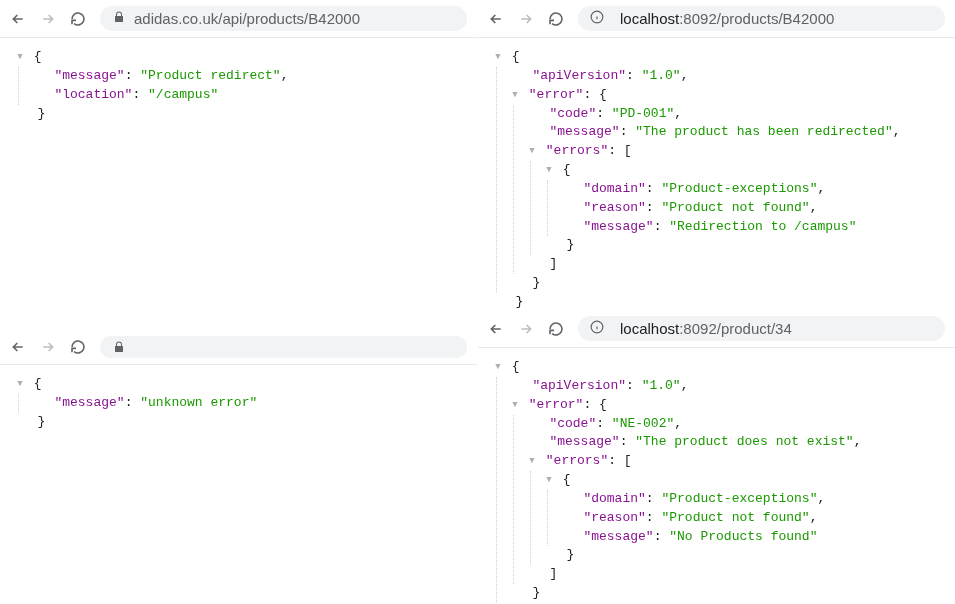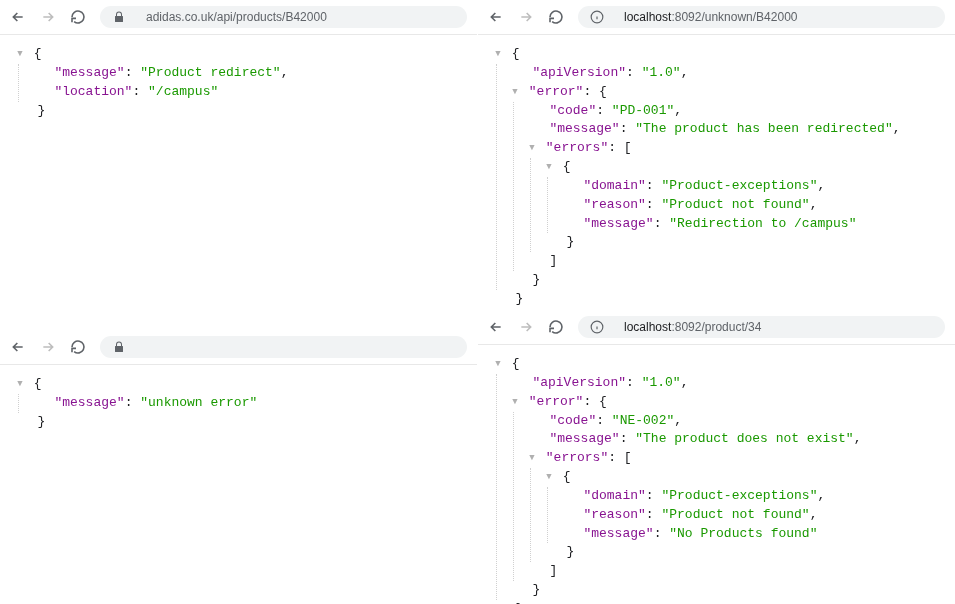--- a/index.html
+++ b/index.html
@@ -5,23 +5,23 @@
     * { margin: 0; padding: 0; box-sizing: border-box; }
     body { font-family: -apple-system, BlinkMacSystemFont, "Segoe UI", sans-serif; background: #fff; width: 955px; height: 604px; overflow: hidden; }
     .pane { position: absolute; background: #fff; }
     .pane-tl { left: 0; top: 0; width: 477px; height: 300px; }
     .pane-tr { left: 478px; top: 0; width: 477px; height: 310px; }
     .pane-bl { left: 0; top: 330px; width: 477px; height: 270px; }
     .pane-br { left: 478px; top: 310px; width: 477px; height: 290px; }
     .toolbar { display: flex; align-items: center; padding: 6px 10px; gap: 14px; border-bottom: 1px solid #e8e8e8; }
     .nav-icon { width: 16px; height: 16px; display: flex; align-items: center; justify-content: center; color: #5f6368; cursor: pointer; }
     .nav-icon.disabled { color: #bdbdbd; }
-    .addr-bar { flex: 1; display: flex; background: #f1f3f4; border-radius: 14px; padding: 4px 12px; gap: 20px; font-size: 12px; color: #5f6368; }
+    .addr-bar { flex: 1; display: flex; background: #f1f3f4; border-radius: 14px; padding: 4px 12px; gap: 8px; font-size: 15px; color: #5f6368; }
     .addr-icon { width: 14px; height: 14px; display: flex; align-items: center; justify-content: center; color: #5f6368; }
-    .addr-host-dark { color: #202124; }
+    .addr-host-dark { color: #202124; margin-left: 8px; }
     .addr-path { color: #5f6368; }
     .json-body { padding: 10px 14px; font-family: Consolas, Monaco, "Courier New", monospace; font-size: 13px; line-height: 1.45; color: #202124; white-space: pre; }
     .toggle { display: inline-block; color: #b0b0b0; font-size: 9px; width: 12px; text-align: center; user-select: none; cursor: pointer; vertical-align: 1px; }
     .indent { border-left: 1px dotted #d0d0d0; margin-left: 4px; padding-left: 12px; }
     .json-key { color: #881391; }
     .json-str { color: #1a9900; }
     .json-punct { color: #202124; }
   </style>
 </head>
 <body>
@@ -74,21 +74,21 @@
           <path d="M3 12a9 9 0 1 1 3.2 6.9M3 20v-6h6"></path>
         </svg>
       </div>
     <div class="addr-bar">
       <span class="addr-icon">
           <svg width="14" height="14" viewBox="0 0 24 24" fill="none" stroke="currentColor" stroke-width="2">
             <circle cx="12" cy="12" r="10"></circle>
             <path d="M12 16v-5M12 8h.01"></path>
           </svg>
         </span>
-      <span><span class="addr-host-dark">localhost</span><span class="addr-path">:8092</span><span class="addr-path">/unknown/B42000</span></span>
+      <span><span class="addr-host-dark">localhost</span><span class="addr-path">:8092</span><span class="addr-path">/products/B42000</span></span>
     </div>
   </div>
   <div class="json-body"><span class="toggle">▼</span> <span class="json-punct">{</span>
 <div class="indent">   <span class="json-key">"apiVersion"</span><span class="json-punct">: </span><span class="json-str">"1.0"</span><span class="json-punct">,</span>
 <span class="toggle">▼</span> <span class="json-key">"error"</span><span class="json-punct">: {</span>
 <div class="indent">   <span class="json-key">"code"</span><span class="json-punct">: </span><span class="json-str">"PD-001"</span><span class="json-punct">,</span>
    <span class="json-key">"message"</span><span class="json-punct">: </span><span class="json-str">"The product has been redirected"</span><span class="json-punct">,</span>
 <span class="toggle">▼</span> <span class="json-key">"errors"</span><span class="json-punct">: [</span>
 <div class="indent"><span class="toggle">▼</span> <span class="json-punct">{</span>
 <div class="indent">   <span class="json-key">"domain"</span><span class="json-punct">: </span><span class="json-str">"Product-exceptions"</span><span class="json-punct">,</span>

